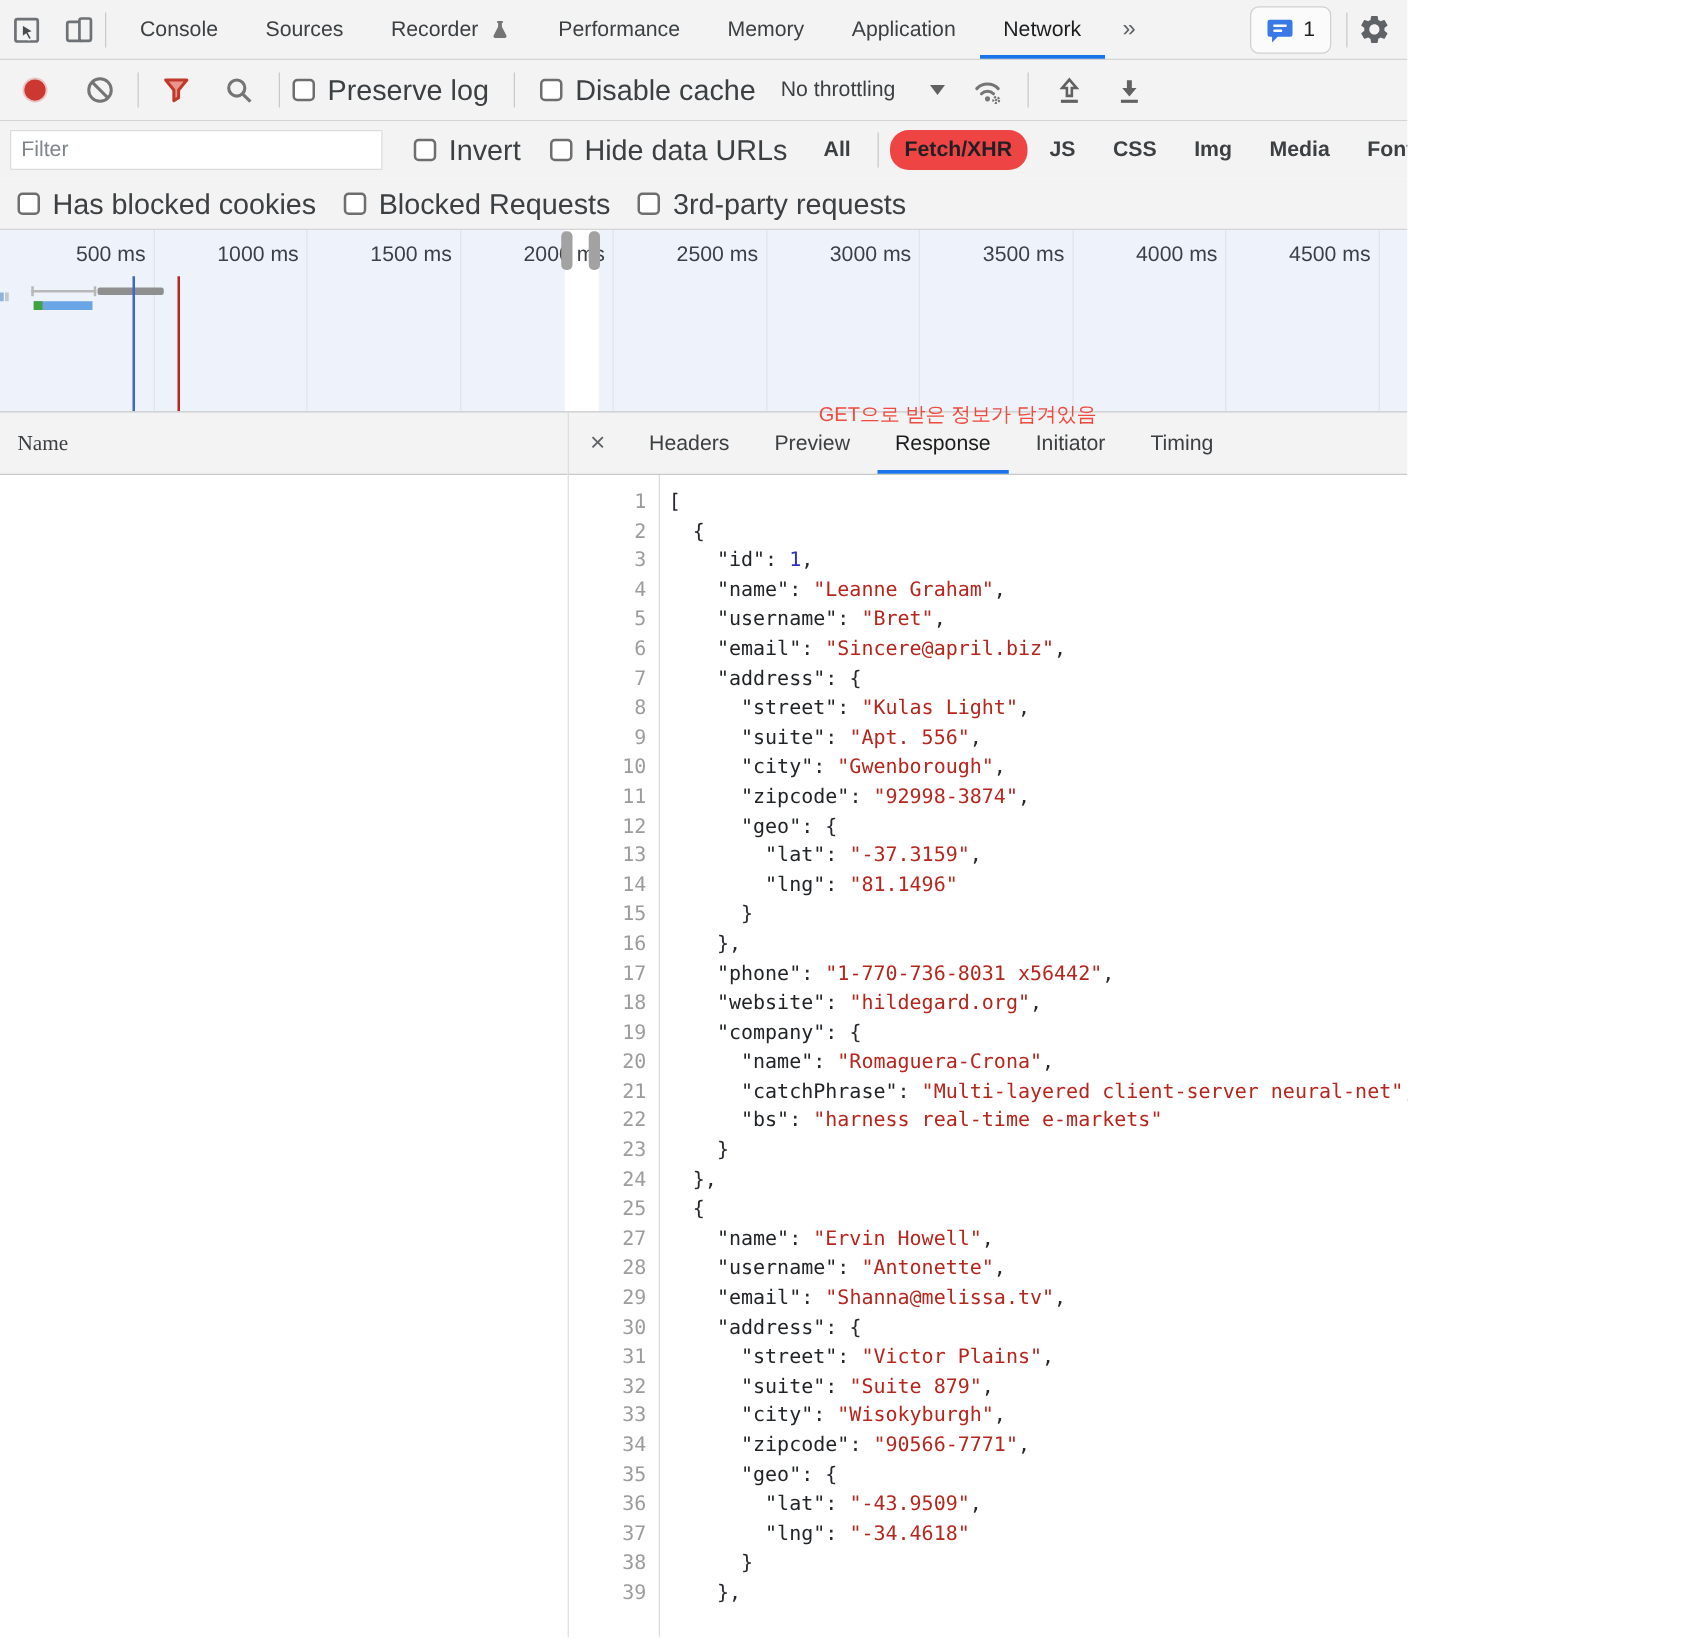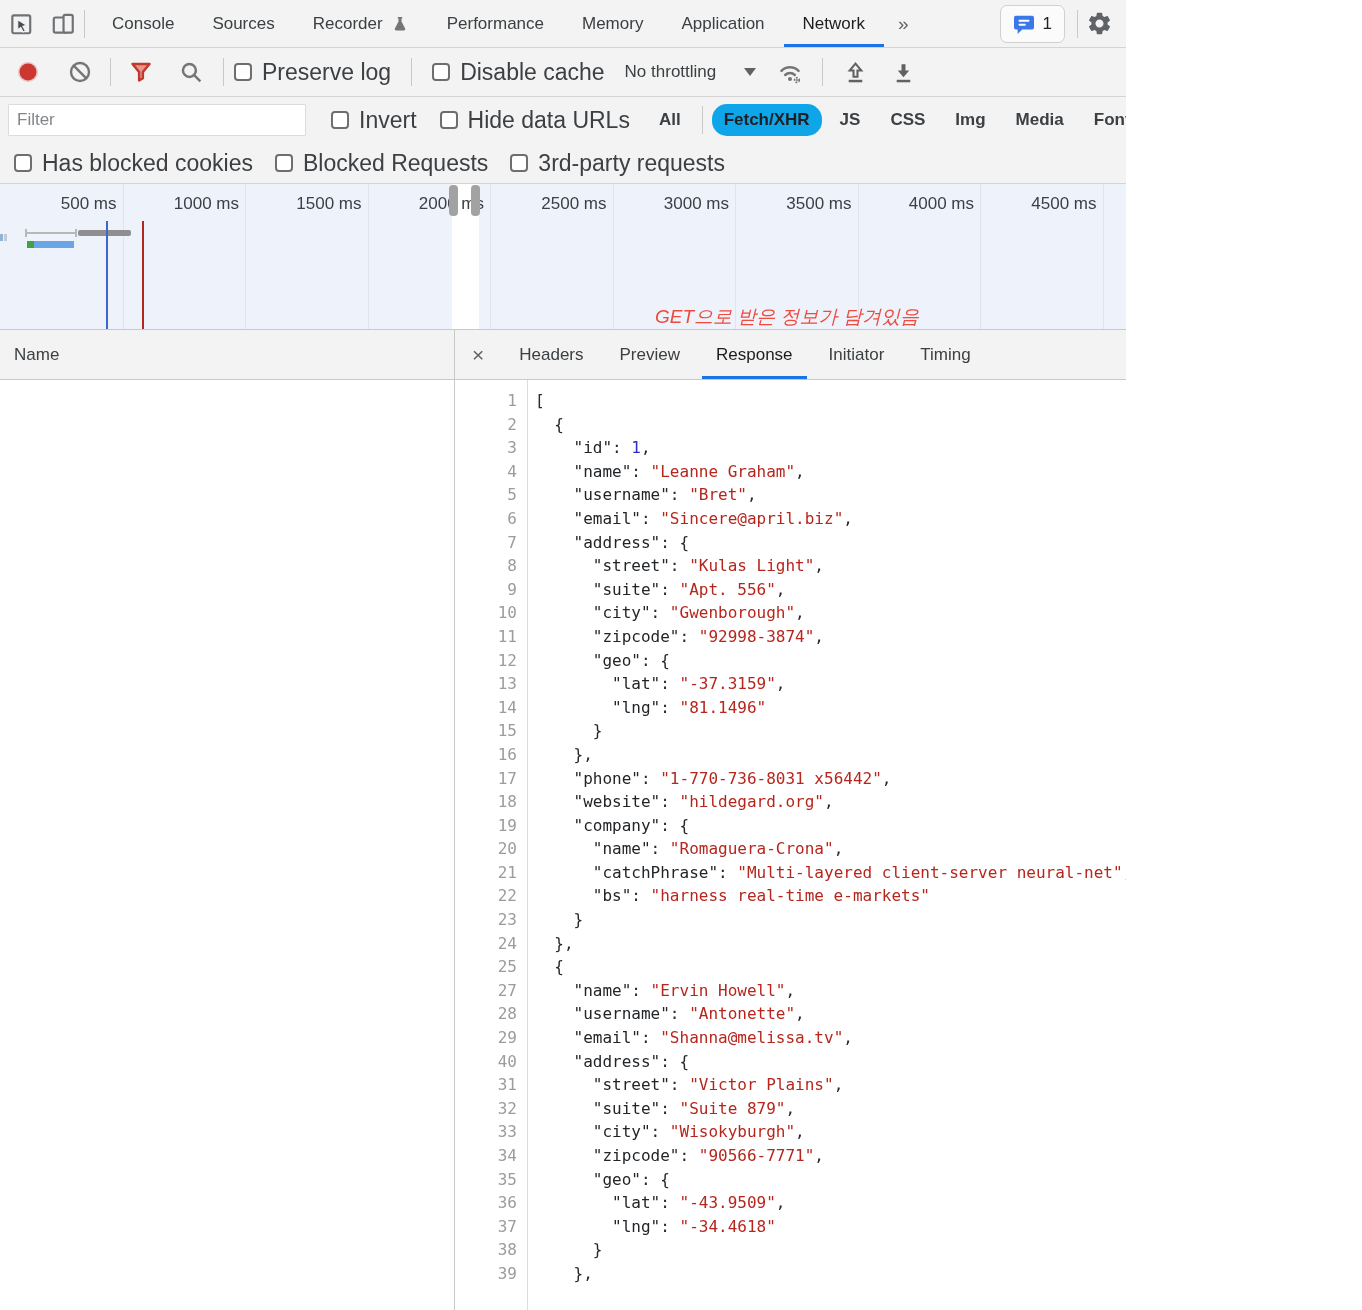--- a/index.html
+++ b/index.html
@@ -23,35 +23,35 @@
   .cb .box{width:18px;height:18px;border:2px solid #6e6e6e;border-radius:4px;background:#fff;box-sizing:border-box;flex:0 0 18px;}
   .throttle{display:flex;align-items:center;gap:28px;font-size:17px;color:#3c4043;margin-left:20px;}
   .caret{width:0;height:0;border-left:6px solid transparent;border-right:6px solid transparent;border-top:8px solid #616161;}
   
   .filterbar{height:46px;background:#f3f3f3;display:flex;align-items:center;padding-left:8px;overflow:hidden;}
   #filter-input{width:280px;height:30px;border:1px solid #dcdcdc;border-radius:1px;background:#fff;font-size:17px;
                 padding:0 8px;color:#333;font-family:inherit;outline:none;flex:0 0 auto;}
   #filter-input::placeholder{color:#80868b;}
   .types{display:flex;align-items:center;font-size:17px;color:#3c4043;margin-left:14px;}
   .type{padding:6px 12px;margin:0 3px;border-radius:15px;white-space:nowrap;font-weight:bold;}
-  .type.active{background:#0ea5e9;color:#1f2023;}
+  .type.active{background:#ef4444;color:#1f2023;}
   
   .filterbar2{height:40px;background:#f3f3f3;display:flex;align-items:center;padding-left:14px;gap:22px;
               border-bottom:1px solid #d4d4d4;}
   
   .timeline{position:relative;height:145px;background:#eef2fa;border-bottom:1px solid #c9c9c9;overflow:hidden;}
   .gridline{position:absolute;top:0;bottom:0;width:1px;background:#dfe4ef;z-index:1;}
   .tick{position:absolute;top:10px;width:120px;text-align:right;font-size:17px;color:#3b3f46;z-index:4;white-space:nowrap;}
   .wf{position:absolute;z-index:2;}
   .strip{position:absolute;top:0;bottom:0;left:452px;width:27px;background:#fff;z-index:3;}
   .handle{position:absolute;top:1px;width:9px;height:31px;border-radius:4px;background:#a2a2a2;z-index:5;}
   .event-line{position:absolute;top:37px;height:108px;width:2px;z-index:2;}
   
   .main{display:flex;height:980px;}
-  .left{width:455px;flex:0 0 455px;border-right:1px solid #c9c9c9;display:flex;flex-direction:column;box-sizing:border-box;}
+  .left{width:455px;flex:0 0 455px;border-right:1px solid #c9c9c9;display:flex;flex-direction:column;box-sizing:border-box;font-family:Liberation Serif, serif;}
   .left-header{height:49px;background:#f3f3f3;border-bottom:1px solid #c9c9c9;font-size:17px;color:#3c4043;
                display:flex;align-items:center;padding-left:14px;}
   .left-body{flex:1;background:#fff;}
   .right{flex:1;display:flex;flex-direction:column;min-width:0;}
   .detail-tabs{height:49px;background:#f3f3f3;border-bottom:1px solid #c9c9c9;display:flex;align-items:center;flex:0 0 49px;}
   .close-btn{font-size:21px;color:#5f6368;padding:0 17px;line-height:1;}
   #dtabs{display:flex;height:100%;}
   .dtab{height:100%;display:flex;align-items:center;padding:0 14px;margin:0 4px;font-size:17px;color:#3c4043;
         box-sizing:border-box;border-bottom:3px solid transparent;border-top:3px solid transparent;}
   .dtab.active{color:#1b1c1e;border-bottom-color:#1a73e8;}
@@ -59,21 +59,21 @@
   .code-wrap{flex:1;position:relative;background:#fff;overflow:hidden;padding-top:9px;}
   .gutterline{position:absolute;left:72px;top:0;bottom:0;width:1px;background:#dcdcdc;}
   .code-line{display:flex;font-family:"DejaVu Sans Mono",monospace;font-size:16px;line-height:23.6px;white-space:pre;}
   .ln{flex:0 0 62px;text-align:right;color:#9c9c9c;}
   .lc{padding-left:18px;}
   .key{color:#222528;}
   .str{color:#b7261d;}
   .num{color:#2f2fc1;}
   .pl{color:#26282d;}
   
-  .annotation{position:absolute;left:655px;top:304px;font-size:19px;color:#ee4a3e;z-index:10;white-space:nowrap;font-style:italic;}
+  .annotation{position:absolute;left:655px;top:322px;font-size:16px;color:#ee4a3e;z-index:10;white-space:nowrap;}
   svg{display:block;}
 </style>
 </head>
 <body>
 
 <div id="root">
 
   <div class="tabbar">
     <div class="iconbtn">
       <svg width="26" height="26" viewBox="0 0 24 24">
@@ -319,21 +319,21 @@
             <div class="code-line"><span class="ln">19</span><span class="lc"><span class="pl">    </span><span class="key">"company"</span><span class="pl">: {</span></span></div>
             <div class="code-line"><span class="ln">20</span><span class="lc"><span class="pl">      </span><span class="key">"name"</span><span class="pl">: </span><span class="str">"Romaguera-Crona"</span><span class="pl">,</span></span></div>
             <div class="code-line"><span class="ln">21</span><span class="lc"><span class="pl">      </span><span class="key">"catchPhrase"</span><span class="pl">: </span><span class="str">"Multi-layered client-server neural-net"</span><span class="pl">,</span></span></div>
             <div class="code-line"><span class="ln">22</span><span class="lc"><span class="pl">      </span><span class="key">"bs"</span><span class="pl">: </span><span class="str">"harness real-time e-markets"</span></span></div>
             <div class="code-line"><span class="ln">23</span><span class="lc"><span class="pl">    }</span></span></div>
             <div class="code-line"><span class="ln">24</span><span class="lc"><span class="pl">  },</span></span></div>
             <div class="code-line"><span class="ln">25</span><span class="lc"><span class="pl">  {</span></span></div>
             <div class="code-line"><span class="ln">27</span><span class="lc"><span class="pl">    </span><span class="key">"name"</span><span class="pl">: </span><span class="str">"Ervin Howell"</span><span class="pl">,</span></span></div>
             <div class="code-line"><span class="ln">28</span><span class="lc"><span class="pl">    </span><span class="key">"username"</span><span class="pl">: </span><span class="str">"Antonette"</span><span class="pl">,</span></span></div>
             <div class="code-line"><span class="ln">29</span><span class="lc"><span class="pl">    </span><span class="key">"email"</span><span class="pl">: </span><span class="str">"Shanna@melissa.tv"</span><span class="pl">,</span></span></div>
-            <div class="code-line"><span class="ln">40</span><span class="lc"><span class="pl">    </span><span class="key">"address"</span><span class="pl">: {</span></span></div>
+            <div class="code-line"><span class="ln">30</span><span class="lc"><span class="pl">    </span><span class="key">"address"</span><span class="pl">: {</span></span></div>
             <div class="code-line"><span class="ln">31</span><span class="lc"><span class="pl">      </span><span class="key">"street"</span><span class="pl">: </span><span class="str">"Victor Plains"</span><span class="pl">,</span></span></div>
             <div class="code-line"><span class="ln">32</span><span class="lc"><span class="pl">      </span><span class="key">"suite"</span><span class="pl">: </span><span class="str">"Suite 879"</span><span class="pl">,</span></span></div>
             <div class="code-line"><span class="ln">33</span><span class="lc"><span class="pl">      </span><span class="key">"city"</span><span class="pl">: </span><span class="str">"Wisokyburgh"</span><span class="pl">,</span></span></div>
             <div class="code-line"><span class="ln">34</span><span class="lc"><span class="pl">      </span><span class="key">"zipcode"</span><span class="pl">: </span><span class="str">"90566-7771"</span><span class="pl">,</span></span></div>
             <div class="code-line"><span class="ln">35</span><span class="lc"><span class="pl">      </span><span class="key">"geo"</span><span class="pl">: {</span></span></div>
             <div class="code-line"><span class="ln">36</span><span class="lc"><span class="pl">        </span><span class="key">"lat"</span><span class="pl">: </span><span class="str">"-43.9509"</span><span class="pl">,</span></span></div>
             <div class="code-line"><span class="ln">37</span><span class="lc"><span class="pl">        </span><span class="key">"lng"</span><span class="pl">: </span><span class="str">"-34.4618"</span></span></div>
             <div class="code-line"><span class="ln">38</span><span class="lc"><span class="pl">      }</span></span></div>
             <div class="code-line"><span class="ln">39</span><span class="lc"><span class="pl">    },</span></span></div>
           </div>

